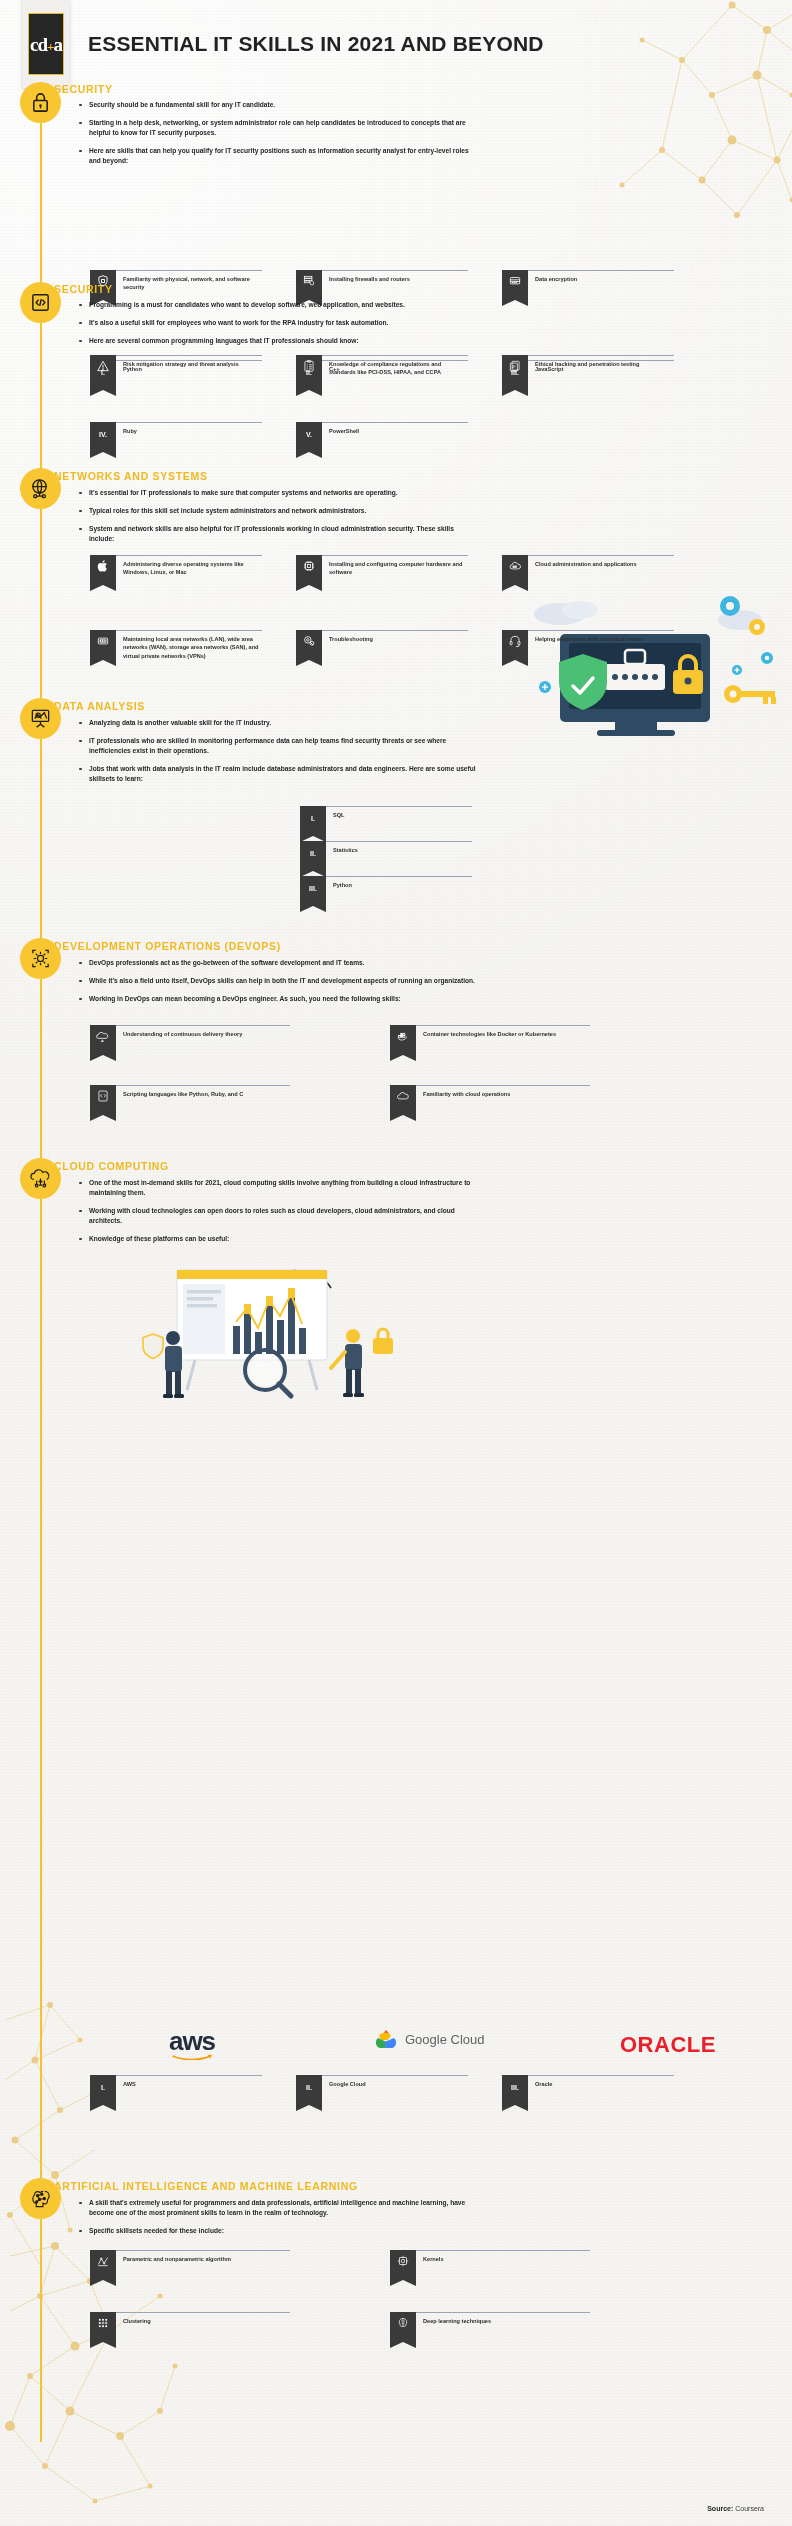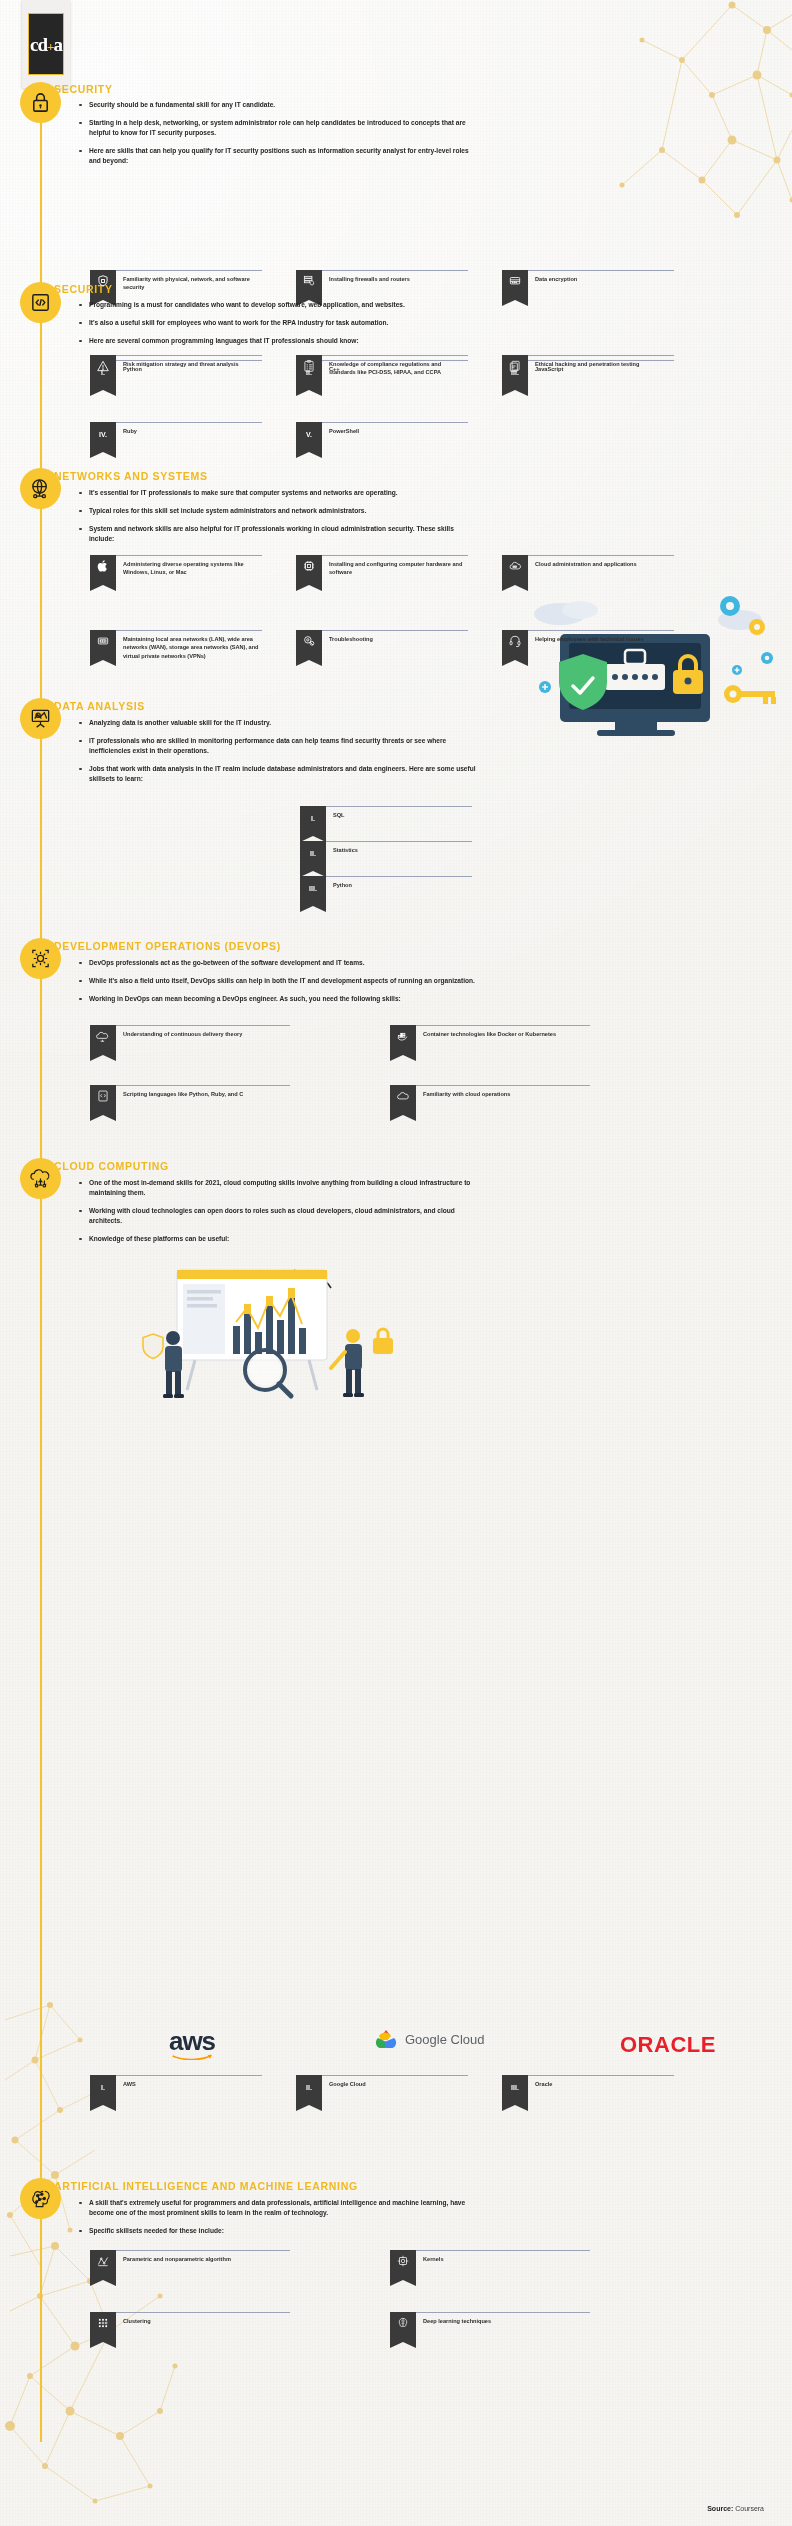--- a/index.html
+++ b/index.html
@@ -296,20 +296,21 @@
   </svg>
 
   <div class="logo-box">
     <div class="logo-inner">
       <span class="logo-text">
         <span class="c">cd</span><span class="plus">+</span><span class="a">a</span>
       </span>
     </div>
   </div>
 
+  <div class="main-title">ESSENTIAL IT SKILLS IN 2021 AND BEYOND</div>
 
   <div class="timeline"></div>
 
   <div class="section">
     <div class="sec-badge" style="top:82px">
       <svg viewBox="0 0 24 24" fill="none" stroke="#1e1e1e" stroke-width="1.6">
         <rect x="5" y="10" width="14" height="11" rx="1.5"></rect>
         <path d="M8 10V7a4 4 0 0 1 8 0v3"></path>
         <circle cx="12" cy="15" r="1.3" fill="#1e1e1e" stroke="none"></circle>
         <path d="M12 16v2.2" stroke-width="1.4"></path>

